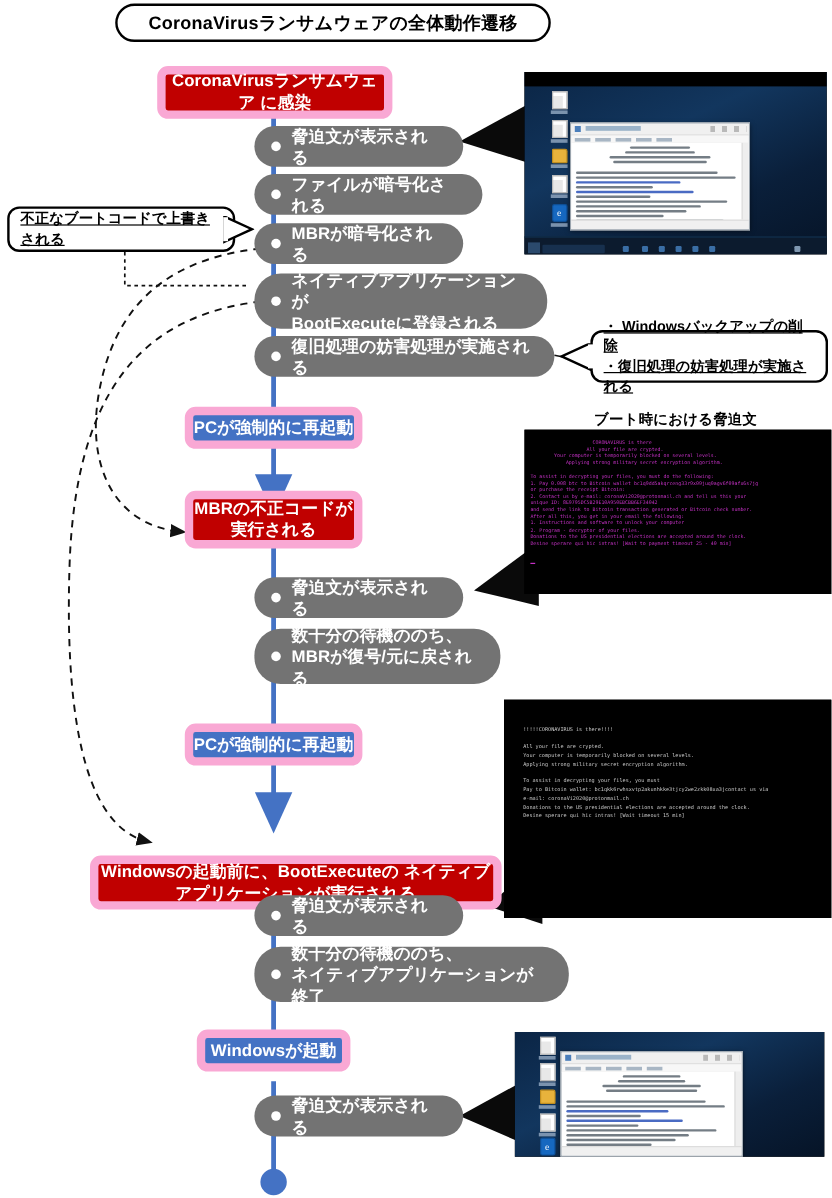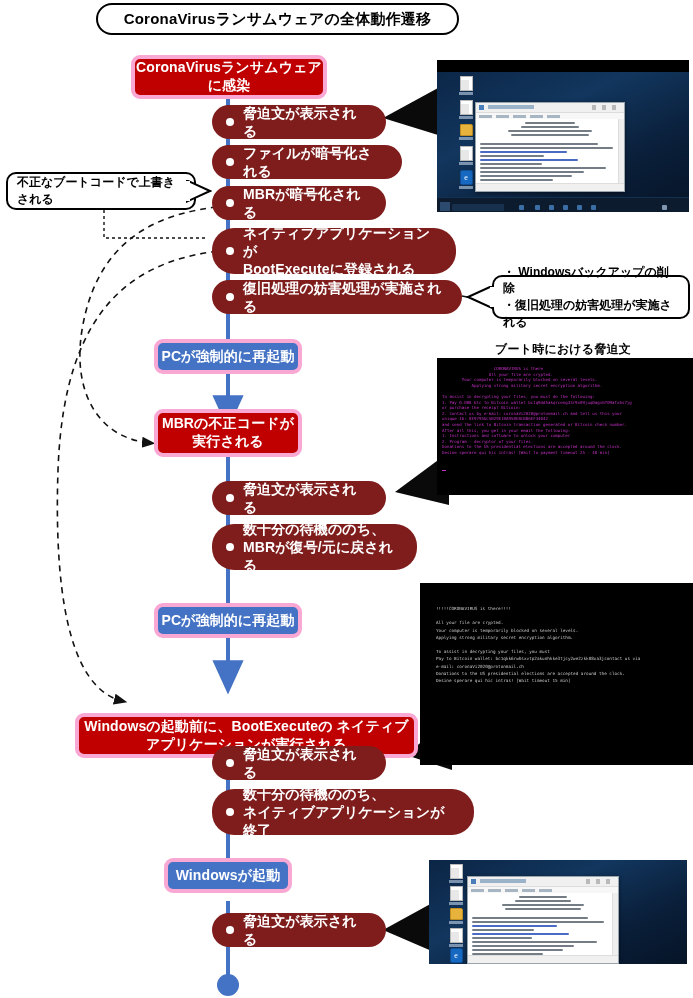--- a/index.html
+++ b/index.html
@@ -18,50 +18,50 @@
     position:absolute;left:96px;top:3px;width:363px;height:32px;
     border:2px solid #000;border-radius:17px;background:#fff;
     display:flex;align-items:center;justify-content:center;
     font-size:15px;font-weight:bold;color:#000;letter-spacing:.2px;
     box-sizing:border-box;
   }
 
   
   .rbox{
     position:absolute;box-sizing:border-box;
-    border:4px solid #f9a8d4;border-radius:9px;
+    border:7px solid #f9a8d4;border-radius:9px;
     display:flex;align-items:center;justify-content:center;
     text-align:center;color:#fff;font-weight:bold;font-size:14px;
     line-height:1.28;letter-spacing:.1px;
   }
   .rbox.red{background:#C00000;}
   .rbox.blue{background:#4472C4;}
 
   
   .pill{
     position:absolute;box-sizing:border-box;
-    background:#7f1d1d;border-radius:22px;
+    background:#737373;border-radius:22px;
     display:flex;align-items:center;
     padding:0 18px 0 14px;
     color:#fff;font-weight:bold;font-size:14px;line-height:1.3;
     letter-spacing:.1px;
   }
   .pill .dot{
     width:8px;height:8px;border-radius:50%;background:#fff;
     flex:0 0 8px;margin-right:9px;
   }
   .pill .ptxt{white-space:pre-line;}
 
   
   .callout{
     position:absolute;box-sizing:border-box;
     border:2px solid #000;border-radius:10px;background:#fff;
     color:#000;font-weight:bold;font-size:12px;line-height:1.38;
     display:flex;align-items:center;
-    padding:5px 9px;white-space:pre-line;
+    padding:5px 9px;white-space:pre-line;text-decoration:underline;
   }
 
   
   .shot{position:absolute;box-sizing:border-box;overflow:hidden;background:#000;}
   .shot-label{
     position:absolute;font-size:12px;font-weight:bold;color:#000;
     text-align:center;letter-spacing:.2px;
   }
 
   

